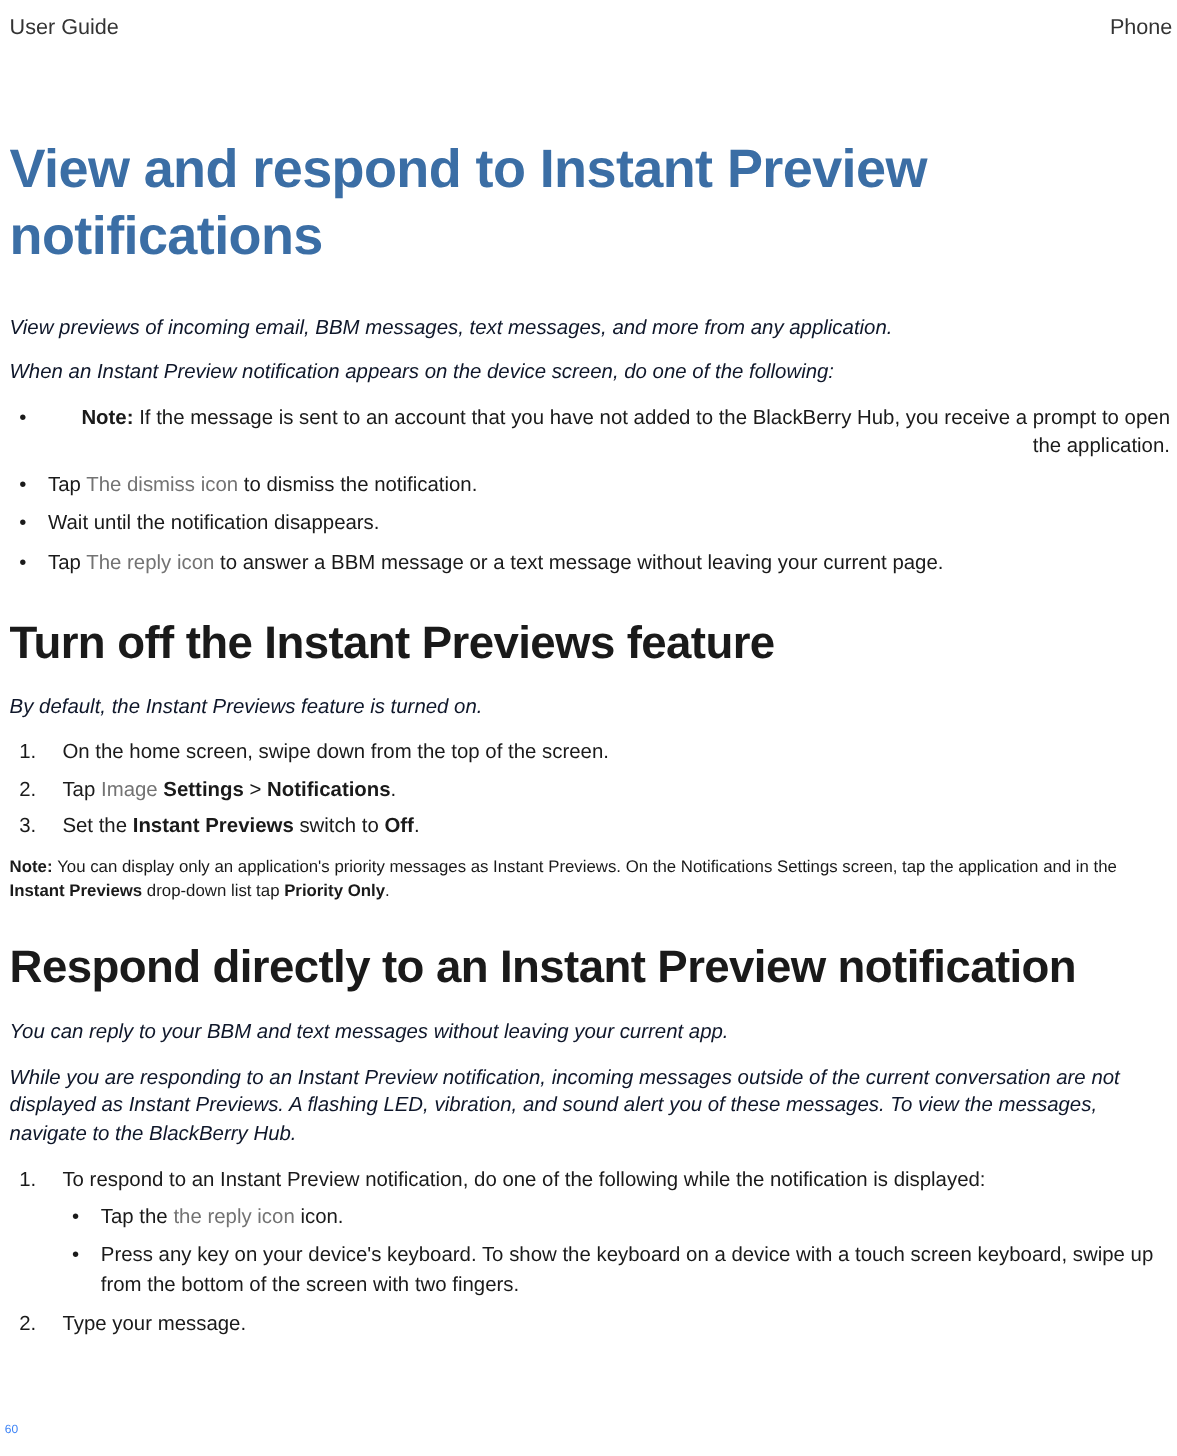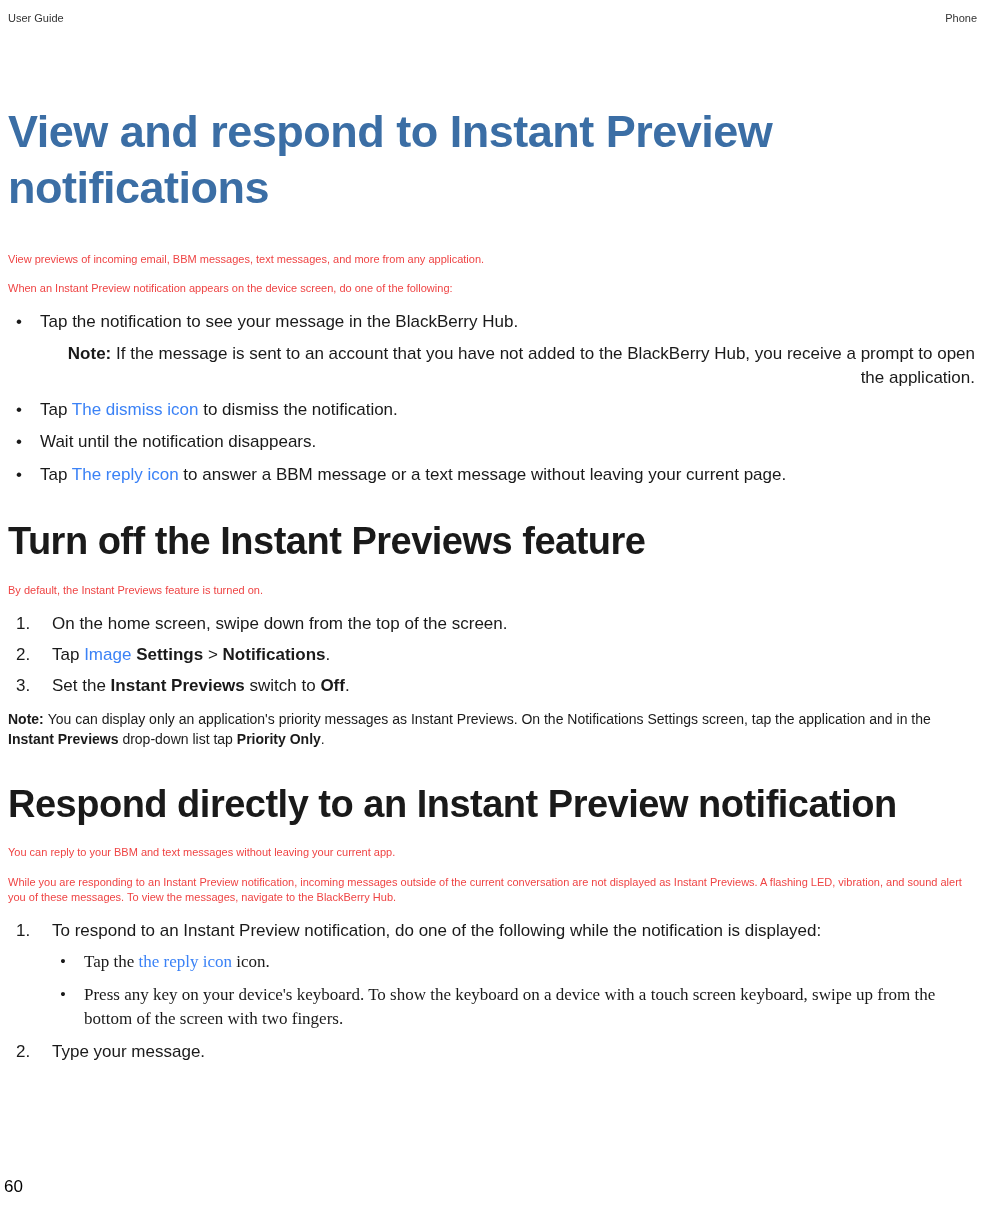--- a/index.html
+++ b/index.html
@@ -12,21 +12,21 @@
       width: 981px;
       height: 1213px;
       background: #fff;
       color: #1a1a1a;
       position: relative;
       padding: 12px 4px 0 8px;
     }
     .header {
       display: flex;
       justify-content: space-between;
-      font-size: 11px;
+      font-size: 18px;
       color: #333;
       margin-bottom: 80px;
     }
     .header-left {
       padding-left: 0;
     }
     .header-right {
       padding-right: 0;
     }
     h1 {
@@ -40,24 +40,25 @@
     h2 {
       font-size: 38px;
       font-weight: 700;
       color: #1a1a1a;
       line-height: 1.2;
       margin-top: 32px;
       margin-bottom: 18px;
       letter-spacing: -0.5px;
     }
     p {
-      font-size: 11px;
+      font-size: 17px;
       line-height: 1.4;
       margin-bottom: 14px;
-      color: #ef4444;
+      color: #0f172a;
+      font-style: italic;
     }
     ul, ol {
       list-style: none;
       margin-bottom: 12px;
     }
     ul > li {
       position: relative;
       padding-left: 32px;
       font-size: 17px;
       line-height: 1.45;
@@ -92,39 +93,38 @@
       font-size: 17px;
       line-height: 1.4;
       margin-top: 6px;
       margin-bottom: 6px;
       text-align: right;
     }
     .bold {
       font-weight: bold;
     }
     .icon-placeholder {
-      color: #3b82f6;
+      color: #737373;
     }
     .sub-ul {
       margin-top: 6px;
       margin-bottom: 4px;
-      font-family: Liberation Serif, serif;
     }
     .sub-ul > li {
       padding-left: 32px;
     }
     .sub-ul > li::before {
       left: 8px;
     }
     .page-number {
       position: absolute;
       bottom: 16px;
       left: 4px;
-      font-size: 17px;
-      color: #000000;
+      font-size: 10px;
+      color: #3b82f6;
     }
     .content {
       padding-right: 2px;
     }
     .li-note {
       margin-top: 7px;
       margin-bottom: 2px;
     }
     .note-block {
       font-size: 14px;
@@ -143,21 +143,20 @@
 
 <div class="content">
 
   <h1>View and respond to Instant Preview notifications</h1>
 
   <p>View previews of incoming email, BBM messages, text messages, and more from any application.</p>
   <p>When an Instant Preview notification appears on the device screen, do one of the following:</p>
 
   <ul>
     <li>
-      <span>Tap the notification to see your message in the BlackBerry Hub.</span>
       <div class="note li-note">
         <span class="bold">Note: </span><span>If the message is sent to an account that you have not added to the BlackBerry Hub, you receive a prompt to open the application.</span>
       </div>
     </li>
     <li>
       <span>Tap </span><span class="icon-placeholder"> The dismiss icon </span><span> to dismiss the notification.</span>
     </li>
     <li>Wait until the notification disappears.</li>
     <li>
       <span>Tap </span><span class="icon-placeholder"> The reply icon </span><span> to answer a BBM message or a text message without leaving your current page.</span>

